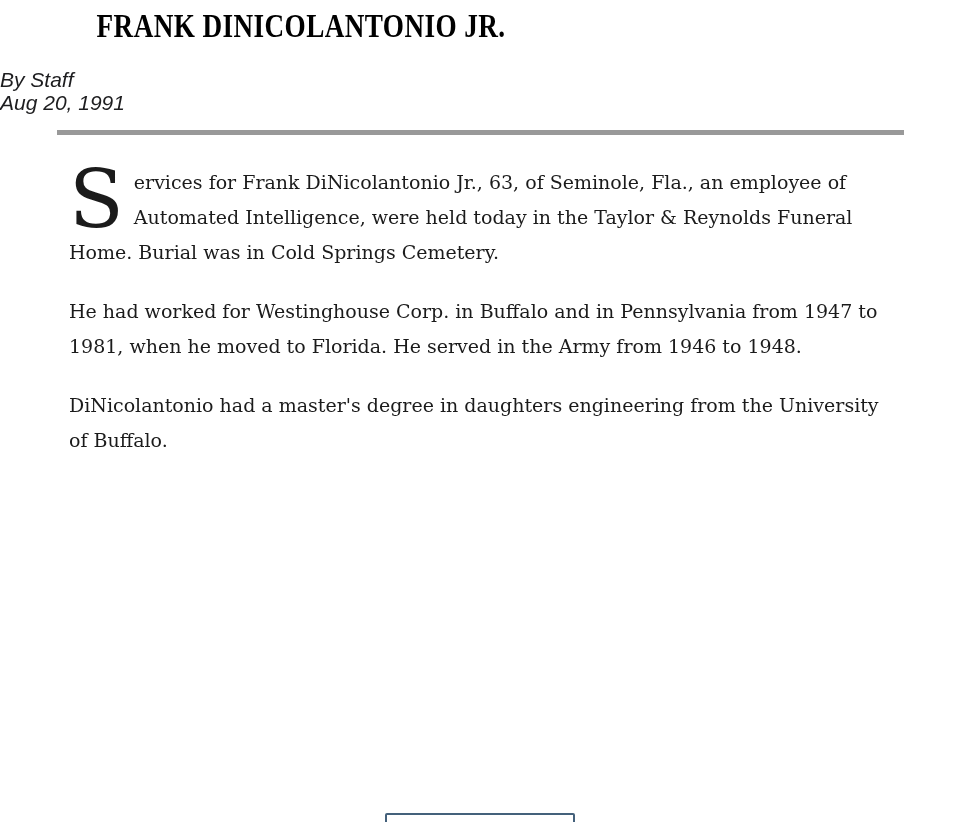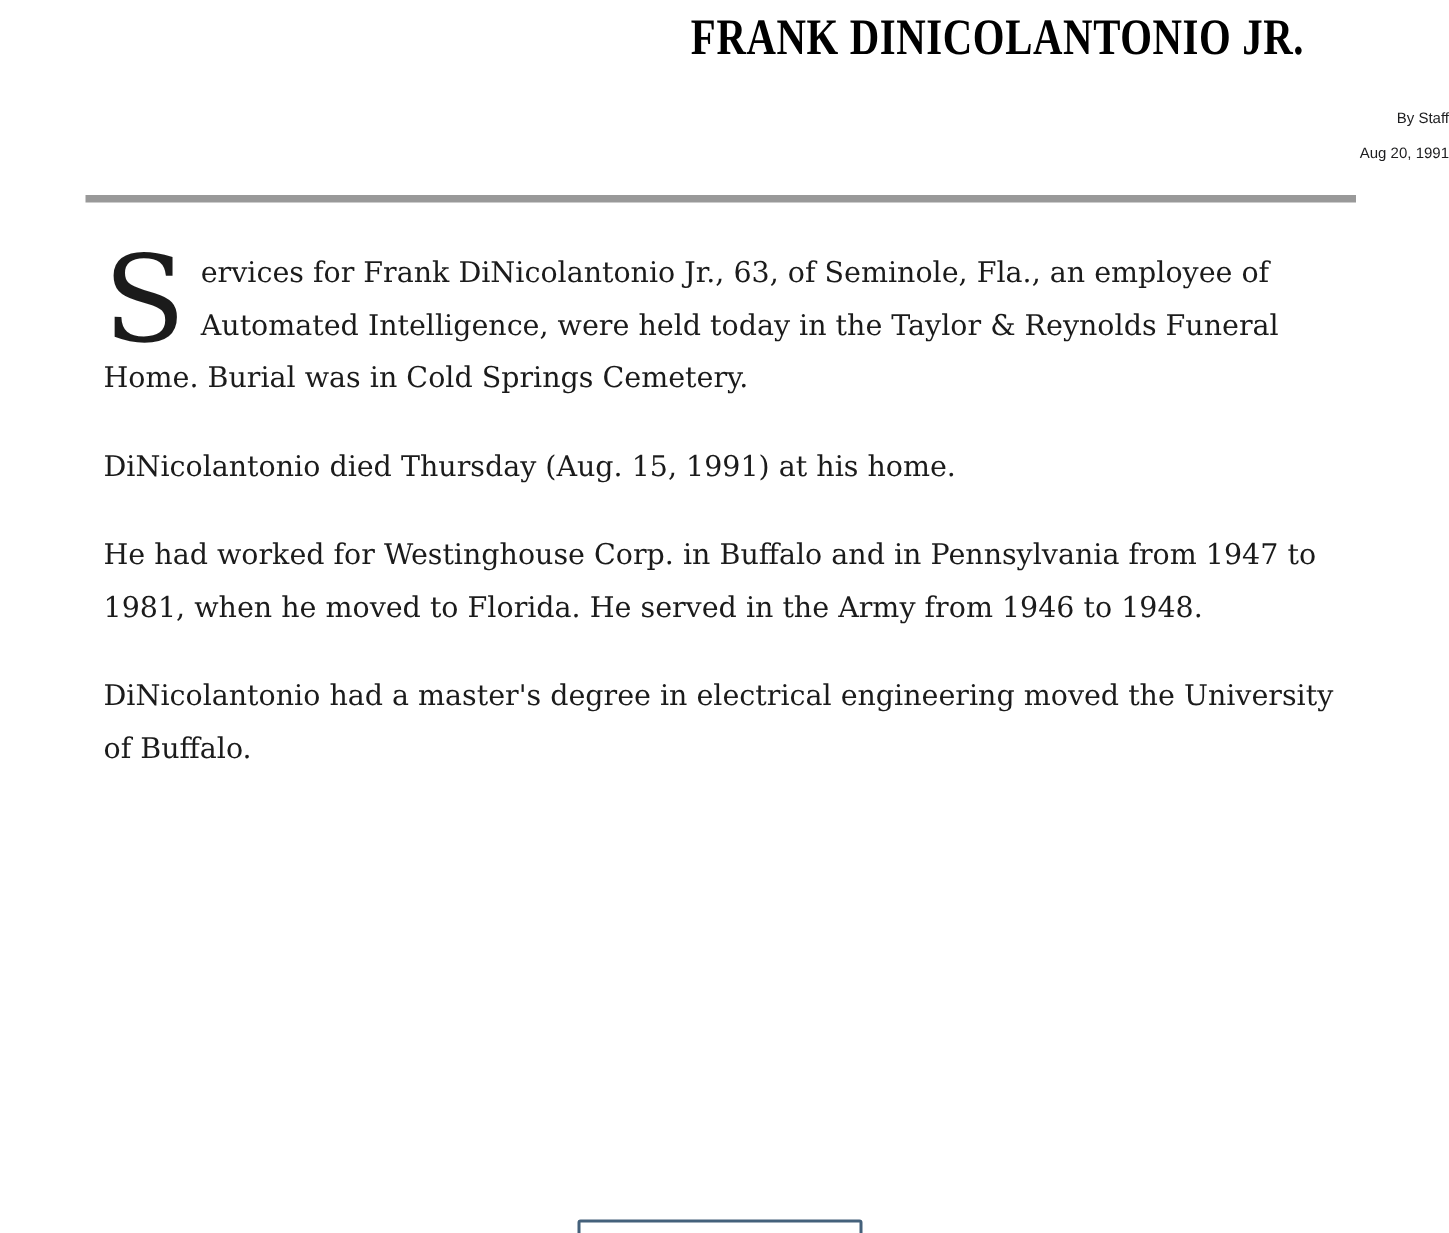--- a/index.html
+++ b/index.html
@@ -18,39 +18,40 @@
     overflow: hidden;
     background: var(--page_bg);
     font-family: "DejaVu Serif", serif;
   }
   .page {
     position: relative;
     width: 966px;
     height: 822px;
     background: var(--page_bg);
   }
-  .article-header { text-align: right; }
+  .article-header { text-align: left; }
   .article-title {
     margin: 6px 0 0 0;
     font-family: "Liberation Serif", serif;
     font-weight: 700;
     font-size: 34px;
     line-height: 40px;
     color: var(--title);
     letter-spacing: 0.5px;
     transform: scaleX(0.80);
     transform-origin: 50% 50%;
     white-space: nowrap;
   }
   .byline-block {
     margin-top: 22px;
     font-family: "Liberation Sans", sans-serif;
-    font-size: 10px;
+    font-size: 21px;
     line-height: 23px;
     color: var(--byline);
+    font-style: italic;
   }
   .divider {
     border: none;
     height: 5px;
     background: var(--divider);
     margin: 16px 62px 0 57px;
   }
   .article-body {
     margin: 30px 63px 0 69px;
     font-size: 19px;
@@ -90,20 +91,19 @@
       <div>Aug 20, 1991</div>
     </div>
   </header>
 
   <hr class="divider">
 
   <article class="article-body">
     <p>
       <span class="drop-cap">S</span><span>ervices for Frank DiNicolantonio Jr., 63, of Seminole, Fla., an employee of Automated Intelligence, were held today in the Taylor &amp; Reynolds Funeral Home. Burial was in Cold Springs Cemetery.</span>
     </p>
-    <p>DiNicolantonio died Thursday (Aug. 15, 1991) at his home.</p>
     <p>He had worked for Westinghouse Corp. in Buffalo and in Pennsylvania from 1947 to 1981, when he moved to Florida. He served in the Army from 1946 to 1948.</p>
-    <p>DiNicolantonio had a master's degree in electrical engineering moved the University of Buffalo.</p>
+    <p>DiNicolantonio had a master's degree in daughters engineering from the University of Buffalo.</p>
   </article>
 
   <button class="show-more-button" aria-label="show more"></button>
 
 </div>
 
 </body></html>

